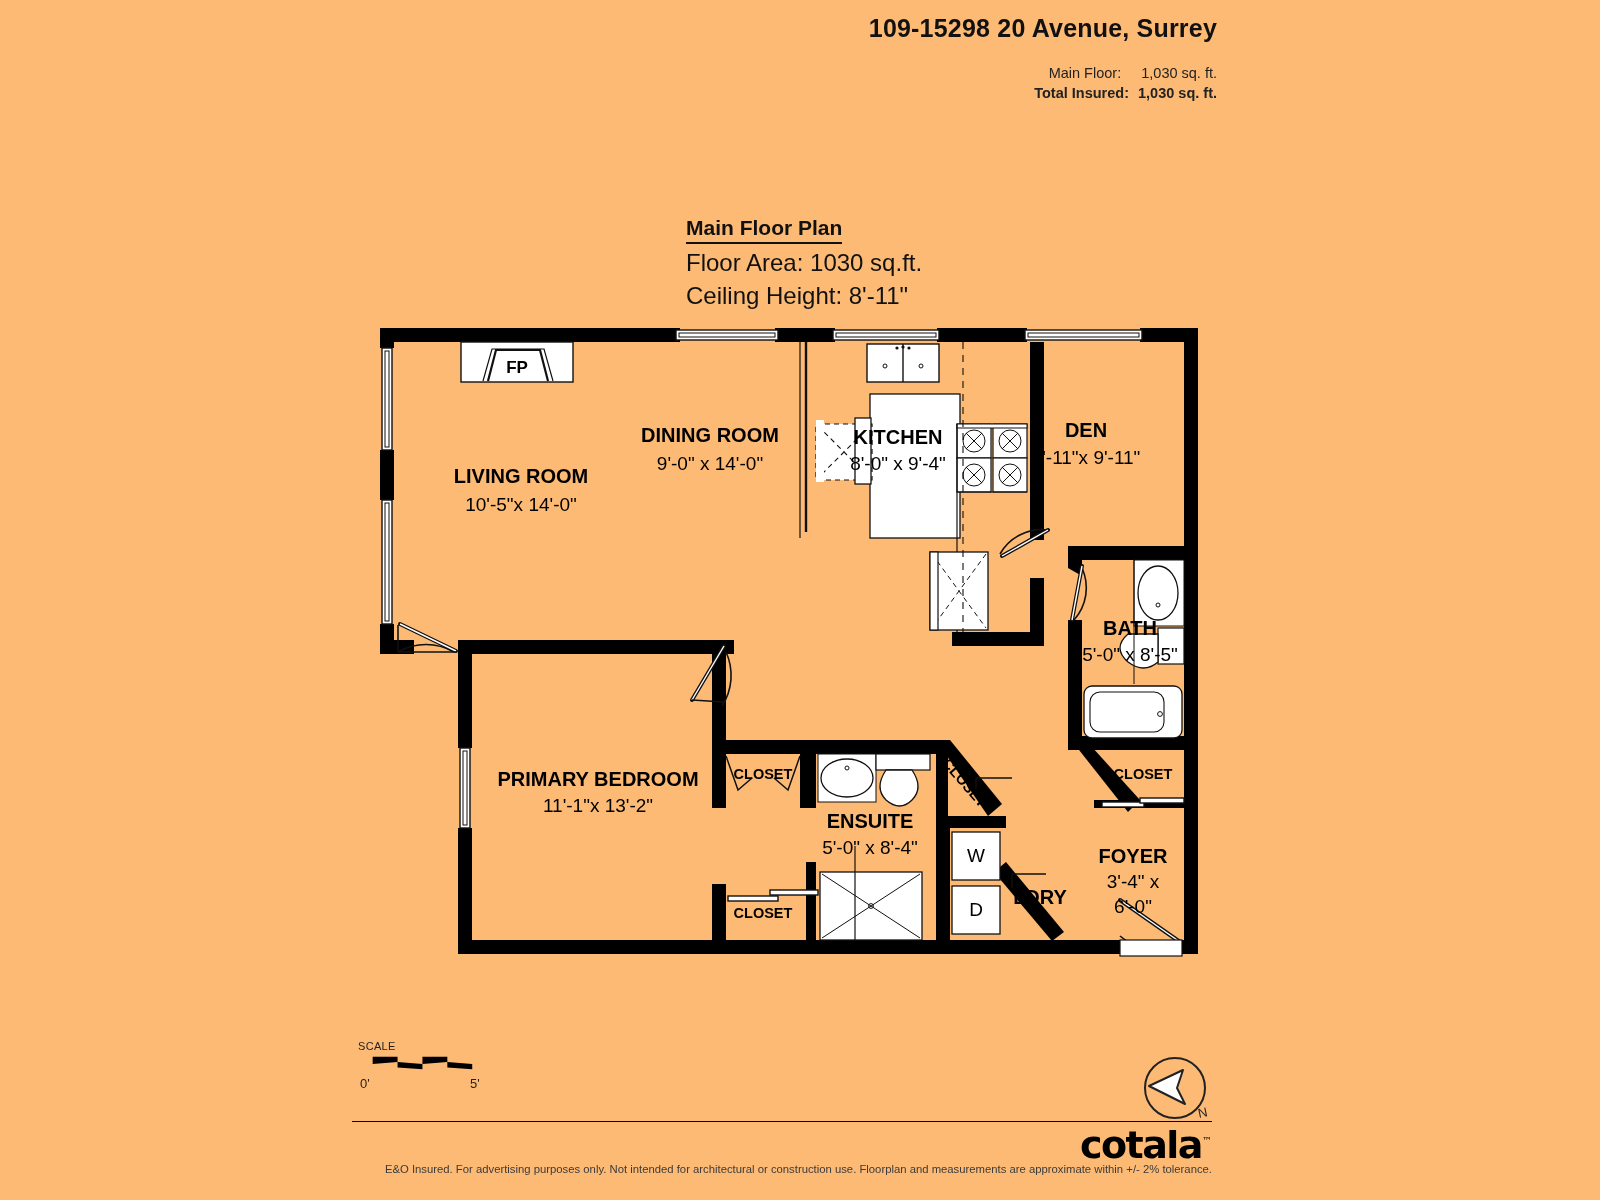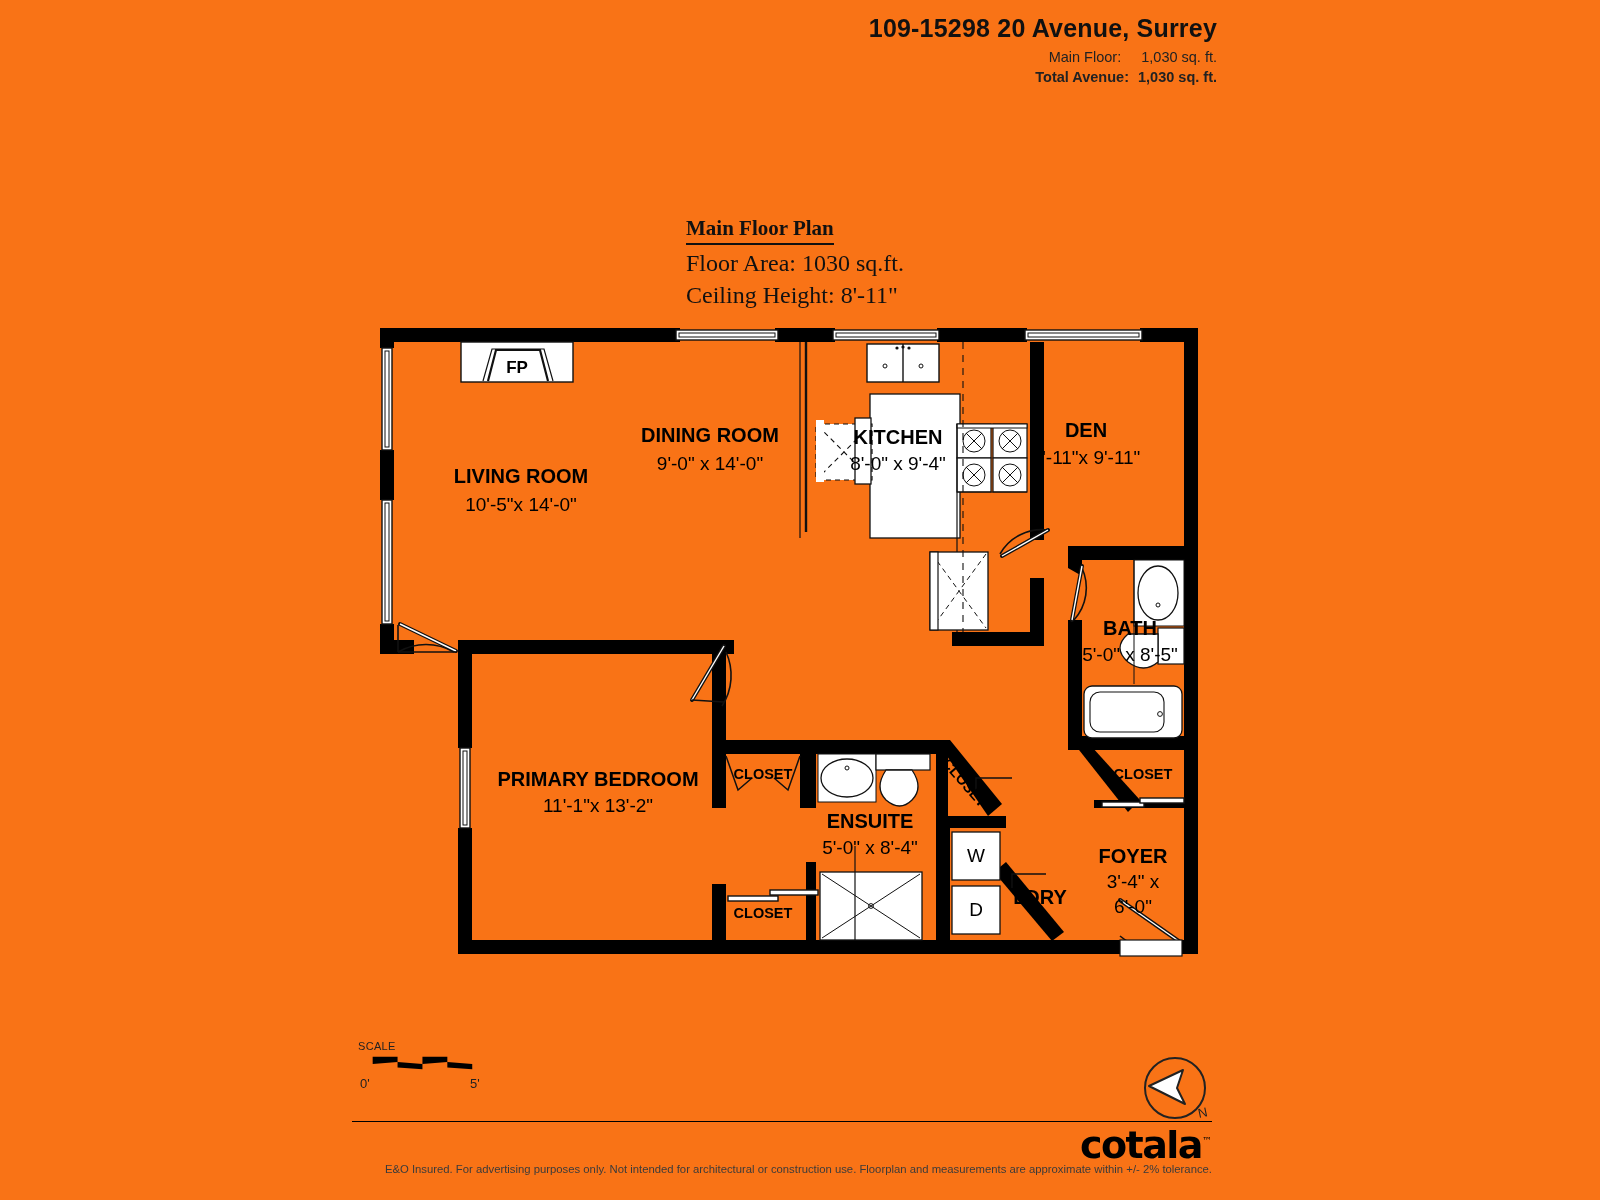--- a/index.html
+++ b/index.html
@@ -7,51 +7,51 @@
   html, body {
     margin: 0; padding: 0;
     width: 1600px; height: 1200px;
     background: #ffffff;
     font-family: "Liberation Sans", sans-serif;
     overflow: hidden;
   }
   #page {
     position: relative;
     width: 1600px; height: 1200px;
-    background: #f97316;
+    background: #fdba74;
   }
 
   
   #header {
     position: absolute;
     top: 14px; right: 383px;
     text-align: right;
   }
   #header .addr {
     font-size: 25px;
     font-weight: bold;
     color: #111;
     letter-spacing: 0.2px;
     white-space: nowrap;
   }
   #header .row {
     font-size: 14.5px;
     color: #222;
-    margin-top: 6px;
+    margin-top: 22px;
     white-space: nowrap;
   }
   #header .row .lbl { display: inline-block; }
   #header .row .val { display: inline-block; margin-left: 16px; }
   #header .row.total { font-weight: bold; margin-top: 4px; }
   #header .row.total .val { margin-left: 5px; }
 
   
   #plan-title {
     position: absolute;
-    left: 686px; top: 216px; font-family: Liberation Serif, serif;
+    left: 686px; top: 216px;
   }
   #plan-title .t {
     font-size: 21px; font-weight: bold; color: #111;
     border-bottom: 2.5px solid #111;
     display: inline-block;
     padding-bottom: 2px;
   }
   #plan-title .l1, #plan-title .l2 {
     font-size: 24px; color: #111; margin-top: 5px; white-space: nowrap;
   }
@@ -114,21 +114,21 @@
 
 <div id="page">
 
   <div id="header">
     <div class="addr">109-15298 20 Avenue, Surrey</div>
     <div class="row">
       <span class="lbl">Main Floor:</span>
       <span class="val">1,030 sq. ft.</span>
     </div>
     <div class="row total">
-      <span class="lbl">Total Avenue:</span>
+      <span class="lbl">Total Insured:</span>
       <span class="val">1,030 sq. ft.</span>
     </div>
   </div>
 
   <div id="plan-title">
     <div class="t">Main Floor Plan</div>
     <div class="l1">Floor Area: 1030 sq.ft.</div>
     <div class="l2">Ceiling Height: 8'-11"</div>
   </div>
 

